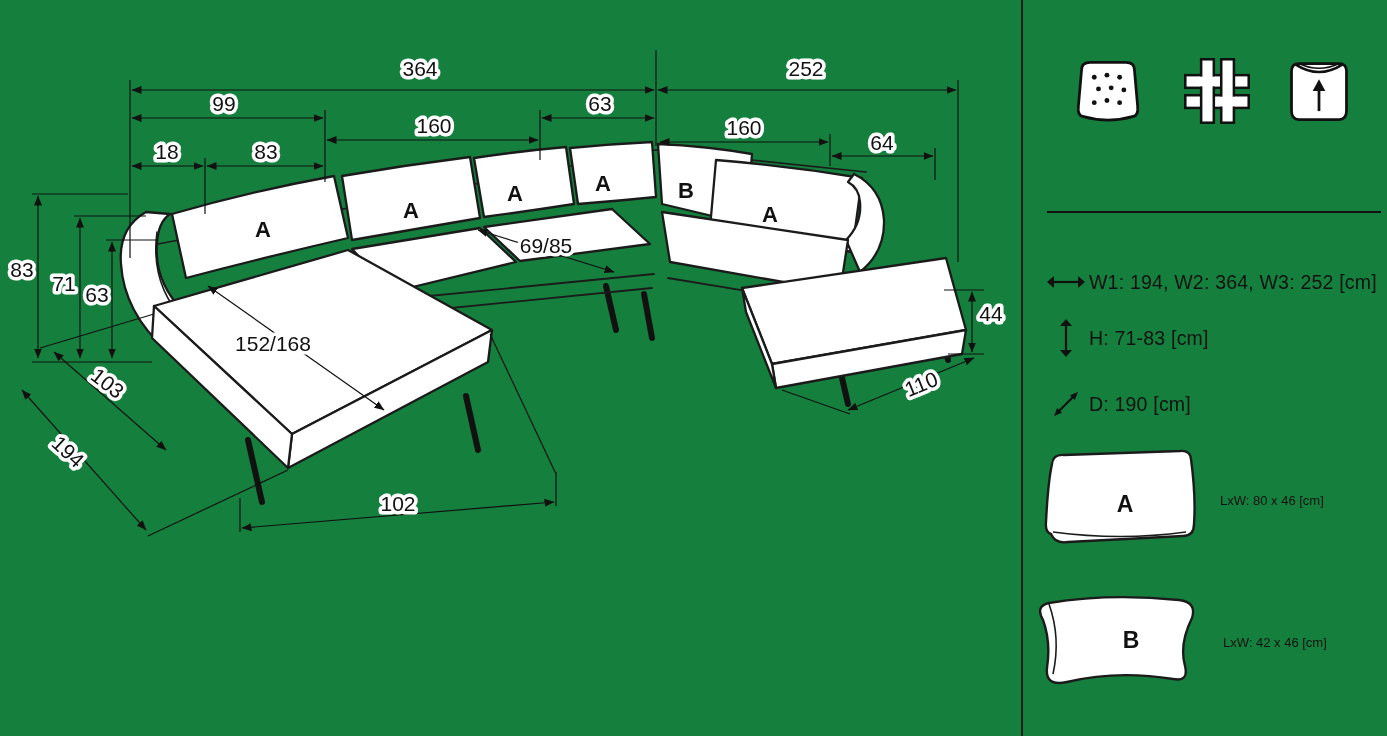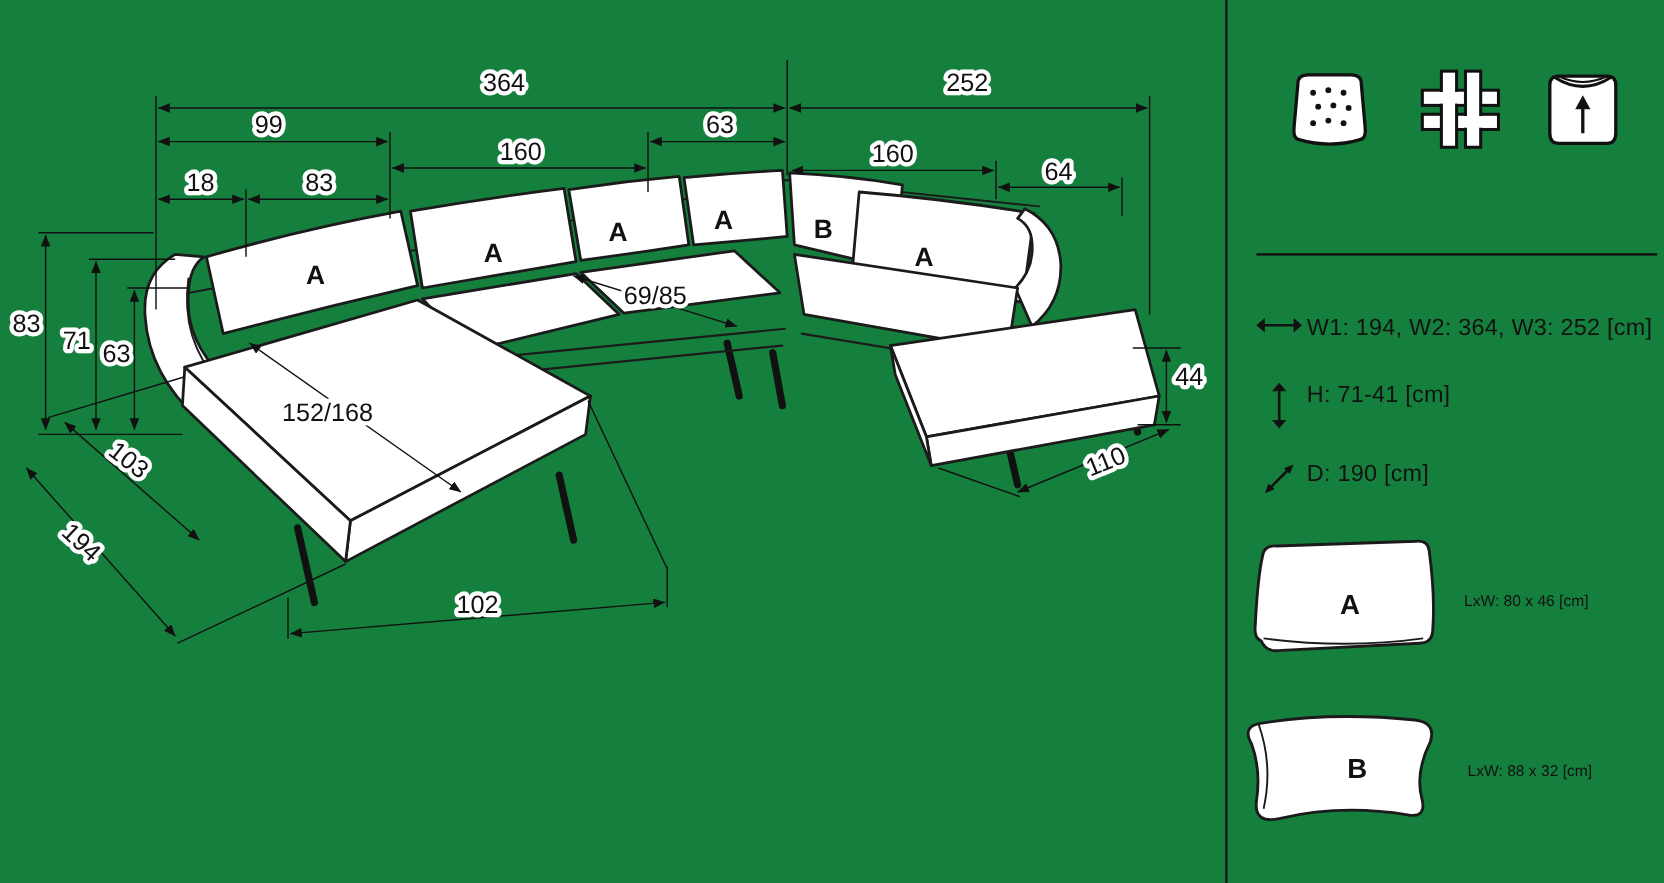--- a/index.html
+++ b/index.html
@@ -4,21 +4,21 @@
 <style>
   *{margin:0;padding:0;box-sizing:border-box}
   html,body{width:1387px;height:736px;background:#fff;overflow:hidden;
     font-family:"Liberation Sans",sans-serif;color:#111}
   .stage{position:absolute;inset:0;background:#15803d}
   .drawing{position:absolute;left:0;top:0}
   .divider{position:absolute;left:1021px;top:0;width:2px;height:736px;background:#1b1b1b}
   .panel{position:absolute;left:1023px;top:0;width:364px;height:736px}
   .ficon{position:absolute;top:54px}
   .hr{position:absolute;top:211px;left:24px;width:334px;border-top:2px solid #111}
-  .legend-row{position:absolute;left:20px;height:40px;display:flex;align-items:flex-start}
+  .legend-row{position:absolute;left:20px;height:40px;display:flex;align-items:center}
   .arrowbox{width:46px;display:flex;justify-content:center;align-items:center}
   .legend-text{font-size:19.5px;white-space:nowrap;letter-spacing:.2px}
   .pillow-row{position:absolute;display:flex;align-items:center}
   .pillow-text{font-size:13px;white-space:nowrap;margin-left:14px}
   
   .dimtxt text{font-size:21px;fill:#111;text-anchor:middle;
     paint-order:stroke;stroke:#fff;stroke-width:7px;stroke-linejoin:round}
   .cushtxt text{font-size:22px;font-weight:bold;fill:#111;text-anchor:middle;
     paint-order:stroke;stroke:#fff;stroke-width:6px;stroke-linejoin:round}
   .ptxt{font-size:23px;font-weight:bold;fill:#111;text-anchor:middle}
@@ -190,21 +190,21 @@
     </div>
 
     <div class="legend-row" style="top:318px">
       <span class="arrowbox">
         <svg width="18" height="40" viewBox="0 0 18 40">
           <line x1="9" y1="7" x2="9" y2="33" stroke="#111" stroke-width="2.2"></line>
           <path d="M3,8 L9,1 L15,8 Z" fill="#111"></path>
           <path d="M3,32 L9,39 L15,32 Z" fill="#111"></path>
         </svg>
       </span>
-      <span class="legend-text">H: 71-41 [cm]</span>
+      <span class="legend-text">H: 71-83 [cm]</span>
     </div>
 
     <div class="legend-row" style="top:384px">
       <span class="arrowbox">
         <svg width="30" height="30" viewBox="0 0 30 30">
           <line x1="7.5" y1="22.5" x2="22.5" y2="7.5" stroke="#111" stroke-width="2.2"></line>
           <path d="M27,3 L23.8,11.1 L18.9,6.2 Z" fill="#111"></path>
           <path d="M3,27 L11.1,23.8 L6.2,18.9 Z" fill="#111"></path>
         </svg>
       </span>
@@ -219,17 +219,17 @@
       </svg>
       <span class="pillow-text">LxW: 80 x 46 [cm]</span>
     </div>
 
     <div class="pillow-row" style="top:592px;left:8px">
       <svg width="178" height="100" viewBox="0 0 178 100">
         <path d="M12,28 Q4,14 18,11 Q78,1 148,8 Q166,10 161,26 Q148,52 154,74 Q158,90 142,87 Q86,78 36,90 Q14,95 16,76 Q20,50 12,28 Z" fill="#fff" stroke="#1b1b1b" stroke-width="2.4" stroke-linejoin="round"></path>
         <path d="M18,12 Q30,46 22,82" fill="none" stroke="#1b1b1b" stroke-width="1.6"></path>
         <text class="ptxt" x="100" y="56">B</text>
       </svg>
-      <span class="pillow-text">LxW: 88 x 32 [cm]</span>
+      <span class="pillow-text">LxW: 42 x 46 [cm]</span>
     </div>
 
   </div>
 </div>
 
 </body></html>

